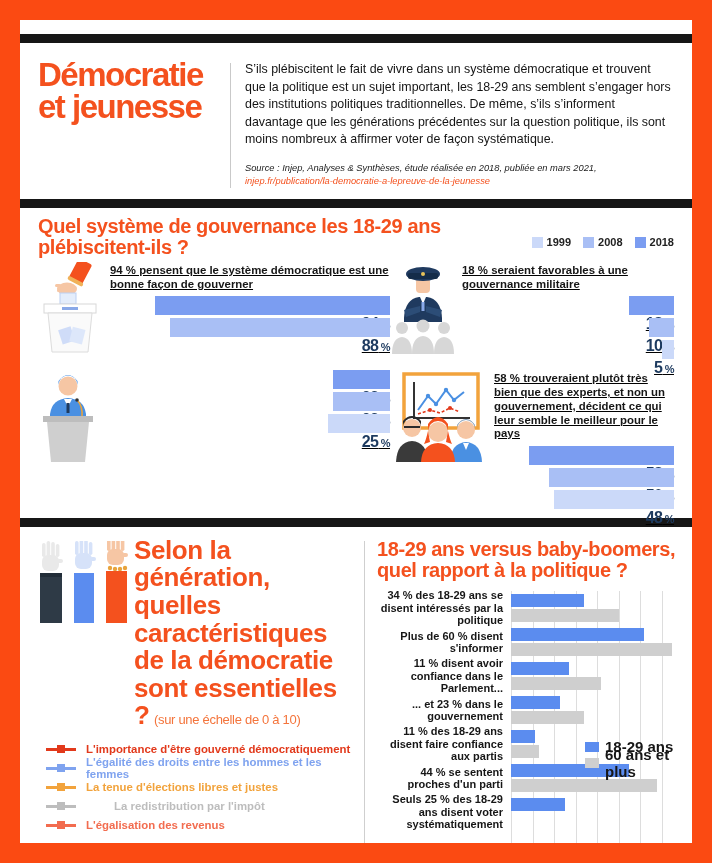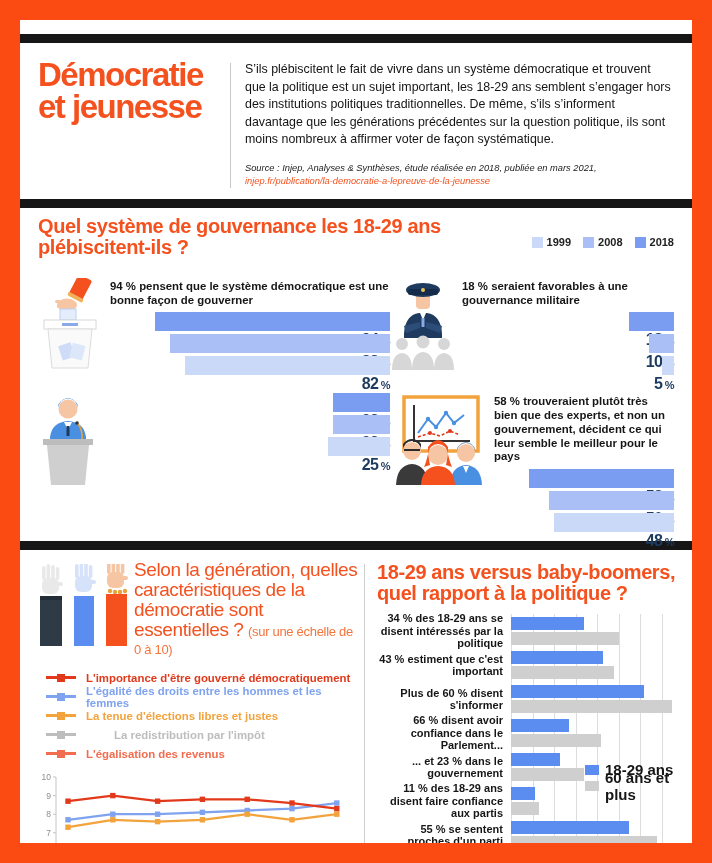--- a/index.html
+++ b/index.html
@@ -18,41 +18,41 @@
   .source-link{color:var(--accent,#f4511e);display:block;cursor:pointer;}
   .bar-2{margin-top:11px;}
 
   
   .section1{padding:6px 18px 0 18px;}
   .s1-head{display:flex;justify-content:space-between;align-items:flex-start;}
   .s1-title{font-size:20px;font-weight:bold;color:var(--accent,#f4511e);width:440px;line-height:1.05;letter-spacing:-.4px;margin:2px 0 4px 0;}
   .s1-legend{display:flex;gap:12px;font-size:11px;font-weight:bold;color:#222;padding-top:22px;}
   .s1-legend .li{display:flex;align-items:center;gap:4px;text-align:right;}
   .s1-legend .sw{width:11px;height:11px;display:inline-block;}
-  .gov-grid{display:grid;grid-template-columns:352px 284px;margin-top:16px;row-gap:15px;}
+  .gov-grid{display:grid;grid-template-columns:352px 284px;margin-top:0;row-gap:8px;text-decoration:underline;}
   .gov-group{display:flex;gap:8px;}
   .gov-icon{flex:none;}
   .gov-content{flex:1;min-width:0;}
   .gov-caption{font-size:11.4px;font-weight:bold;color:#161616;line-height:1.2;margin:2px 0 5px 0;}
   .bar-row{display:flex;align-items:flex-end;height:19px;margin-bottom:3px;flex-direction:column;}
   .hbar{height:19px;flex:none;}
   .pct{font-size:16px;font-weight:bold;color:var(--navy-label,#1d3a5f);margin-left:6px;letter-spacing:-.6px;white-space:nowrap;}
   .pct .pc{font-size:11px;}
   .bar-3{margin-top:6px;}
 
   
   .bottom{display:flex;}
   .bottom-left{width:344px;padding:10px 6px 0 18px;box-sizing:border-box;}
   .bottom-divider{width:1px;background:#cfcfcf;margin-top:14px;height:356px;flex:none;}
   .bottom-right{flex:1;padding:12px 10px 0 12px;box-sizing:border-box;position:relative;min-width:0;}
 
   .bl-head{display:flex;}
   .hands-wrap{width:94px;flex:none;padding-top:4px;}
   .bl-titles{flex:1;padding-left:2px;}
-  .bl-title{font-size:19px;font-weight:normal;color:var(--accent,#f4511e);line-height:1.06;letter-spacing:-.4px;}
+  .bl-title{font-size:26px;font-weight:bold;color:var(--accent,#f4511e);line-height:1.06;letter-spacing:-.4px;}
   .bl-subtitle{font-size:13px;font-weight:normal;color:#f4743b;letter-spacing:-.3px;}
   .bl-legend{margin-top:10px;}
   .legend-item{display:flex;align-items:center;height:19px;font-size:11.4px;font-weight:bold;}
   .legend-line{width:30px;height:3px;position:relative;margin:0 10px 0 8px;flex:none;}
   .legend-line .mk{position:absolute;left:11px;top:-2.5px;width:8px;height:8px;}
   .line-chart{margin-top:8px;}
 
   .br-title{font-size:20px;font-weight:bold;color:var(--accent,#f4511e);line-height:1.05;letter-spacing:-.4px;margin:0 0 10px 0;}
   .cmp-chart{position:relative;}
   .cmp-grid{position:absolute;left:134px;top:0;width:168px;height:272px;}
@@ -124,24 +124,20 @@
           <div class="gov-content">
             <div class="gov-caption">94 % pensent que le système démocratique est une bonne façon de gouverner</div>
             <div class="gov-bars">
               <div class="bar-row">
                 <div class="hbar" style="width: 235px; background: rgb(123, 157, 241);"></div>
                 <span class="pct">94<span class="pc"> %</span></span>
               </div>
               <div class="bar-row">
                 <div class="hbar" style="width: 220px; background: rgb(169, 191, 245);"></div>
                 <span class="pct">88<span class="pc"> %</span></span>
-              </div>
-              <div class="bar-row">
-                <div class="hbar" style="width: 205px; background: rgb(203, 217, 249);"></div>
-                <span class="pct">82<span class="pc"> %</span></span>
               </div>
             </div>
           </div>
         </div>
         <div class="gov-group">
           <div class="gov-icon" style="width: 64px;"><svg width="66" height="92" viewBox="0 0 66 92">
               <rect x="26" y="16" width="14" height="15" rx="4" fill="#f6c6a4"></rect>
               <path d="M14 56 Q15 37 29 35 L37 35 Q51 37 52 56 L52 60 L14 60 Z" fill="#1f3a5f"></path>
               <path d="M30 35 L33 42 L36 35 Z" fill="#ffffff"></path>
               <rect x="31.5" y="40" width="3" height="9" fill="#8aa9e8"></rect>
@@ -424,56 +420,49 @@
           </div>
         <div class="cmp-rows">
             <div class="cmp-row">
               <div class="cmp-label">34 % des 18-29 ans se disent intéressés par la politique</div>
               <div class="cmp-bars">
                 <div class="cmp-bar young" style="width: 73.1px;"></div>
                 <div class="cmp-bar old" style="width: 107.5px;"></div>
               </div>
             </div>
             <div class="cmp-row">
-              <div class="cmp-label">43 % estiment que c'est important</div>
-              <div class="cmp-bars">
-                <div class="cmp-bar young" style="width: 92.45px;"></div>
-                <div class="cmp-bar old" style="width: 103.2px;"></div>
-              </div>
-            </div>
-            <div class="cmp-row">
               <div class="cmp-label">Plus de 60 % disent s'informer</div>
               <div class="cmp-bars">
                 <div class="cmp-bar young" style="width: 133.3px;"></div>
                 <div class="cmp-bar old" style="width: 161.25px;"></div>
               </div>
             </div>
             <div class="cmp-row">
-              <div class="cmp-label">66 % disent avoir confiance dans le Parlement...</div>
+              <div class="cmp-label">11 % disent avoir confiance dans le Parlement...</div>
               <div class="cmp-bars">
                 <div class="cmp-bar young" style="width: 58.05px;"></div>
                 <div class="cmp-bar old" style="width: 90.3px;"></div>
               </div>
             </div>
             <div class="cmp-row">
               <div class="cmp-label">... et 23 % dans le gouvernement</div>
               <div class="cmp-bars">
                 <div class="cmp-bar young" style="width: 49.45px;"></div>
                 <div class="cmp-bar old" style="width: 73.1px;"></div>
               </div>
             </div>
             <div class="cmp-row">
               <div class="cmp-label">11 % des 18-29 ans disent faire confiance aux partis</div>
               <div class="cmp-bars">
                 <div class="cmp-bar young" style="width: 23.65px;"></div>
                 <div class="cmp-bar old" style="width: 27.95px;"></div>
               </div>
             </div>
             <div class="cmp-row">
-              <div class="cmp-label">55 % se sentent proches d'un parti</div>
+              <div class="cmp-label">44 % se sentent proches d'un parti</div>
               <div class="cmp-bars">
                 <div class="cmp-bar young" style="width: 118.25px;"></div>
                 <div class="cmp-bar old" style="width: 146.2px;"></div>
               </div>
             </div>
             <div class="cmp-row">
               <div class="cmp-label">Seuls 25 % des 18-29 ans disent voter systématiquement</div>
               <div class="cmp-bars">
                 <div class="cmp-bar young" style="width: 53.75px;"></div>
               </div>

